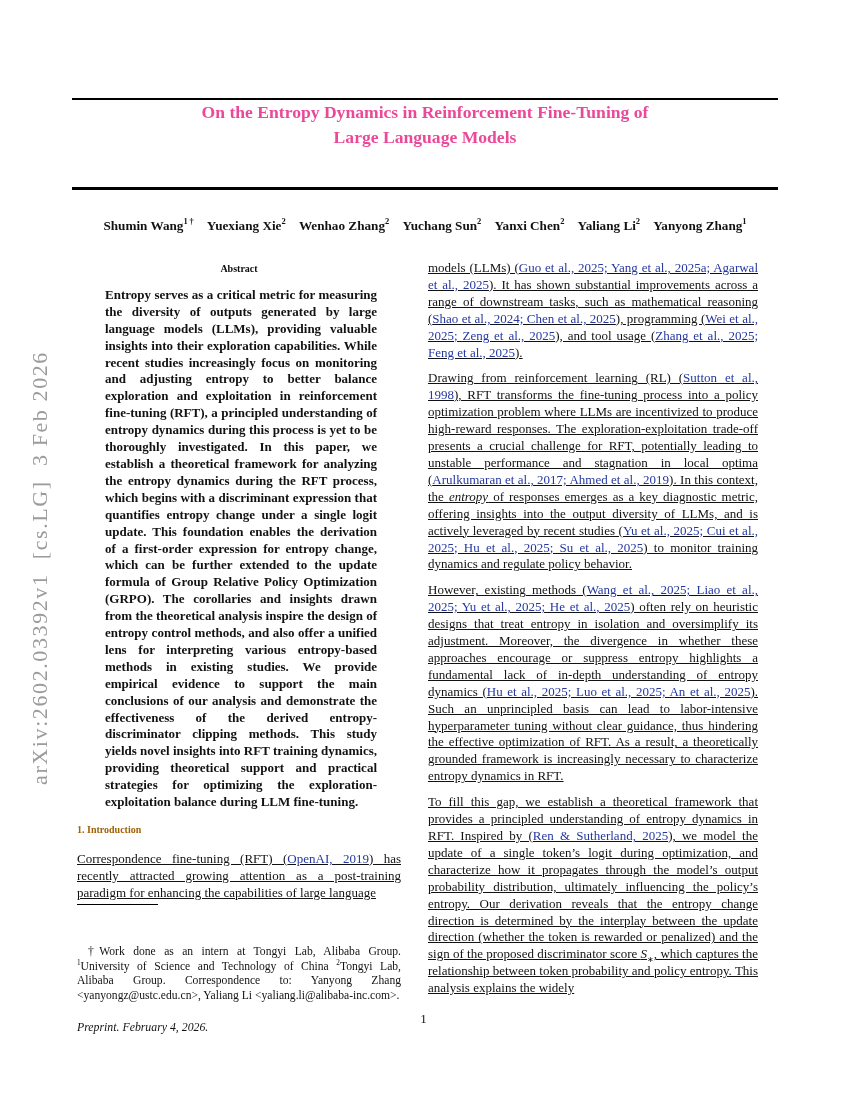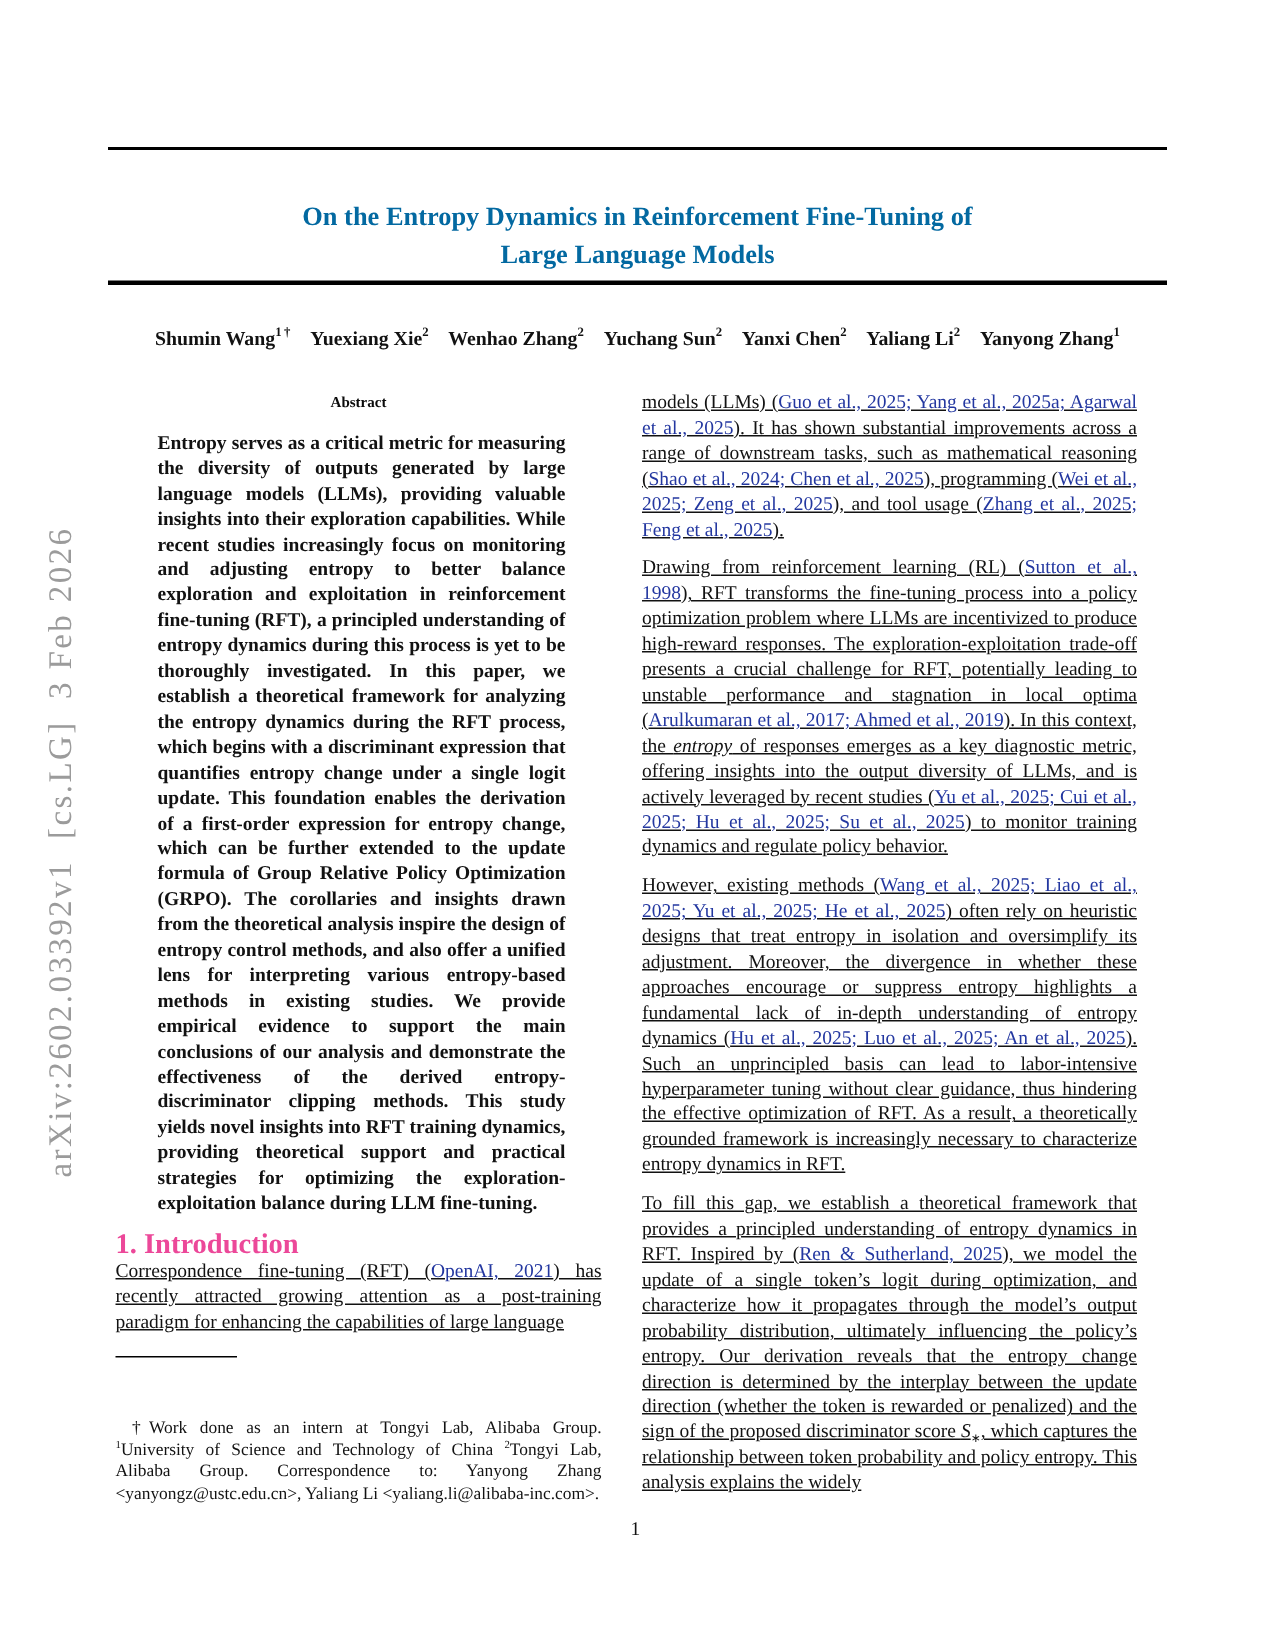--- a/index.html
+++ b/index.html
@@ -7,37 +7,37 @@
   html,body { background:#ffffff; }
   .page {
     position:relative; width:850px; height:1100px; margin:0 auto;
     background:#ffffff; overflow:hidden; color:#121212;
     font-family:"Liberation Serif", serif;
   }
   .rule { position:absolute; background:#000; }
   .rule-top { top:98px; left:72px; width:706px; height:1.5px; }
   .rule-mid { top:187px; left:72px; width:706px; height:2.8px; }
   .title-block {
-    position:absolute; top:132px; left:0; width:850px; text-align:center;
-    font-weight:bold; font-size:17.6px; line-height:25px; color:#0369a1;
+    position:absolute; top:100px; left:0; width:850px; text-align:center;
+    font-weight:bold; font-size:17.6px; line-height:25px; color:#ec4899;
   }
   .authors {
     position:absolute; top:216px; left:0; width:850px; text-align:center;
     font-weight:bold; font-size:13.2px; white-space:pre-wrap;
   }
   .authors .sup { font-size:8.5px; vertical-align:6px; font-weight:bold; }
   .col { position:absolute; font-size:13px; line-height:16.9px; }
   .col-left  { top:261px; left:77px;  width:324px; }
   .col-right { top:260px; left:428px; width:330px; }
   .abs-head { text-align:center; font-weight:bold; font-size:10px; color:#0b0b0b; }
   .abs-body {
     margin:9px 24px 0 28px; text-align:justify; hyphens:auto;font-weight:bold;
   }
   .intro-block { position:absolute; top:822px; left:77px; width:324px; font-size:13px; line-height:16.9px; }
-  .sec-head { font-weight:bold; font-size:19px; color:#ec4899; }
+  .sec-head { font-weight:bold; font-size:10px; color:#a16207; margin-bottom:12px; }
   .body-par { text-align:justify; hyphens:auto; margin-bottom:9px;text-decoration:underline; }
   .fnblock { position:absolute; top:904px; left:77px; width:324px; }
   .fn-rule { width:81px; height:1px; background:#000; margin-bottom:5px; }
   .fn {
     font-size:11.6px; line-height:14.6px; text-align:justify;
     text-indent:11px; hyphens:auto;margin-top:40px;
   }
   .fn .sup, .body-par .sup { font-size:0.62em; vertical-align:super; line-height:0; }
   .sub { font-size:0.62em; vertical-align:sub; line-height:0; }
   .preprint { margin-top:17px; font-style:italic; font-size:11.8px; }
@@ -70,26 +70,27 @@
 
   <div class="authors"><span>Shumin Wang</span><span class="sup">1 †</span><span>  </span><span>Yuexiang Xie</span><span class="sup">2</span><span>  </span><span>Wenhao Zhang</span><span class="sup">2</span><span>  </span><span>Yuchang Sun</span><span class="sup">2</span><span>  </span><span>Yanxi Chen</span><span class="sup">2</span><span>  </span><span>Yaliang Li</span><span class="sup">2</span><span>  </span><span>Yanyong Zhang</span><span class="sup">1</span></div>
 
   <div class="col col-left">
     <div class="abs-head">Abstract</div>
     <p class="abs-body">Entropy serves as a critical metric for measuring the diversity of outputs generated by large language models (LLMs), providing valuable insights into their exploration capabilities. While recent studies increasingly focus on monitoring and adjusting entropy to better balance exploration and exploitation in reinforcement fine-tuning (RFT), a principled understanding of entropy dynamics during this process is yet to be thoroughly investigated. In this paper, we establish a theoretical framework for analyzing the entropy dynamics during the RFT process, which begins with a discriminant expression that quantifies entropy change under a single logit update. This foundation enables the derivation of a first-order expression for entropy change, which can be further extended to the update formula of Group Relative Policy Optimization (GRPO). The corollaries and insights drawn from the theoretical analysis inspire the design of entropy control methods, and also offer a unified lens for interpreting various entropy-based methods in existing studies. We provide empirical evidence to support the main conclusions of our analysis and demonstrate the effectiveness of the derived entropy-discriminator clipping methods. This study yields novel insights into RFT training dynamics, providing theoretical support and practical strategies for optimizing the exploration-exploitation balance during LLM fine-tuning.</p>
   </div>
 
   <div class="intro-block">
     <div class="sec-head">1. Introduction</div>
-    <p class="body-par"><span>Correspondence fine-tuning (RFT) (</span><span class="cite">OpenAI, 2021</span><span>) has recently attracted growing attention as a post-training paradigm for enhancing the capabilities of large language</span></p>
+    <p class="body-par"><span>Correspondence fine-tuning (RFT) (</span><span class="cite">OpenAI, 2019</span><span>) has recently attracted growing attention as a post-training paradigm for enhancing the capabilities of large language</span></p>
   </div>
 
   <div class="fnblock">
     <div class="fn-rule"></div>
     <p class="fn"><span>†Work done as an intern at Tongyi Lab, Alibaba Group. </span><span class="sup">1</span><span>University of Science and Technology of China </span><span class="sup">2</span><span>Tongyi Lab, Alibaba Group. Correspondence to: Yanyong Zhang &lt;yanyongz@ustc.edu.cn&gt;, Yaliang Li &lt;yaliang.li@alibaba-inc.com&gt;.</span></p>
+    <p class="preprint">Preprint. February 4, 2026.</p>
   </div>
 
   <div class="col col-right">
     <p class="body-par"><span>models (LLMs) (</span><span class="cite">Guo et al., 2025; Yang et al., 2025a; Agarwal et al., 2025</span><span>). It has shown substantial improvements across a range of downstream tasks, such as mathematical reasoning (</span><span class="cite">Shao et al., 2024; Chen et al., 2025</span><span>), programming (</span><span class="cite">Wei et al., 2025; Zeng et al., 2025</span><span>), and tool usage (</span><span class="cite">Zhang et al., 2025; Feng et al., 2025</span><span>).</span></p>
     <p class="body-par"><span>Drawing from reinforcement learning (RL) (</span><span class="cite">Sutton et al., 1998</span><span>), RFT transforms the fine-tuning process into a policy optimization problem where LLMs are incentivized to produce high-reward responses. The exploration-exploitation trade-off presents a crucial challenge for RFT, potentially leading to unstable performance and stagnation in local optima (</span><span class="cite">Arulkumaran et al., 2017; Ahmed et al., 2019</span><span>). In this context, the </span><span class="i">entropy</span><span> of responses emerges as a key diagnostic metric, offering insights into the output diversity of LLMs, and is actively leveraged by recent studies (</span><span class="cite">Yu et al., 2025; Cui et al., 2025; Hu et al., 2025; Su et al., 2025</span><span>) to monitor training dynamics and regulate policy behavior.</span></p>
     <p class="body-par"><span>However, existing methods (</span><span class="cite">Wang et al., 2025; Liao et al., 2025; Yu et al., 2025; He et al., 2025</span><span>) often rely on heuristic designs that treat entropy in isolation and oversimplify its adjustment. Moreover, the divergence in whether these approaches encourage or suppress entropy highlights a fundamental lack of in-depth understanding of entropy dynamics (</span><span class="cite">Hu et al., 2025; Luo et al., 2025; An et al., 2025</span><span>). Such an unprincipled basis can lead to labor-intensive hyperparameter tuning without clear guidance, thus hindering the effective optimization of RFT. As a result, a theoretically grounded framework is increasingly necessary to characterize entropy dynamics in RFT.</span></p>
     <p class="body-par"><span>To fill this gap, we establish a theoretical framework that provides a principled understanding of entropy dynamics in RFT. Inspired by (</span><span class="cite">Ren &amp; Sutherland, 2025</span><span>), we model the update of a single token’s logit during optimization, and characterize how it propagates through the model’s output probability distribution, ultimately influencing the policy’s entropy. Our derivation reveals that the entropy change direction is determined by the interplay between the update direction (whether the token is rewarded or penalized) and the sign of the proposed discriminator score </span><span class="mi">S</span><span class="sub">∗</span><span>, which captures the relationship between token probability and policy entropy. This analysis explains the widely</span></p>
   </div>
 
   <div class="page-number">1</div>

